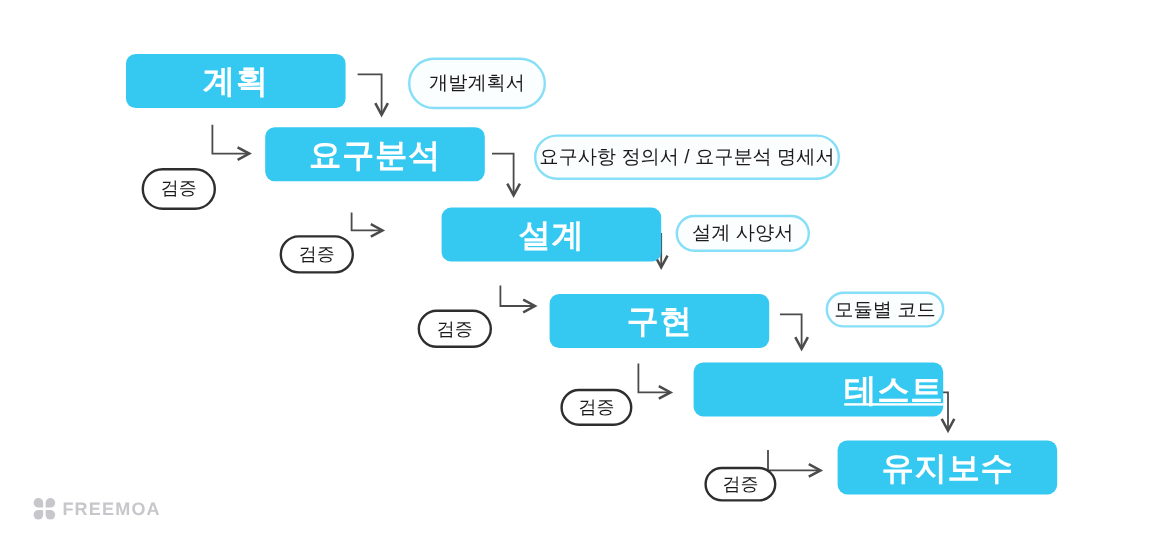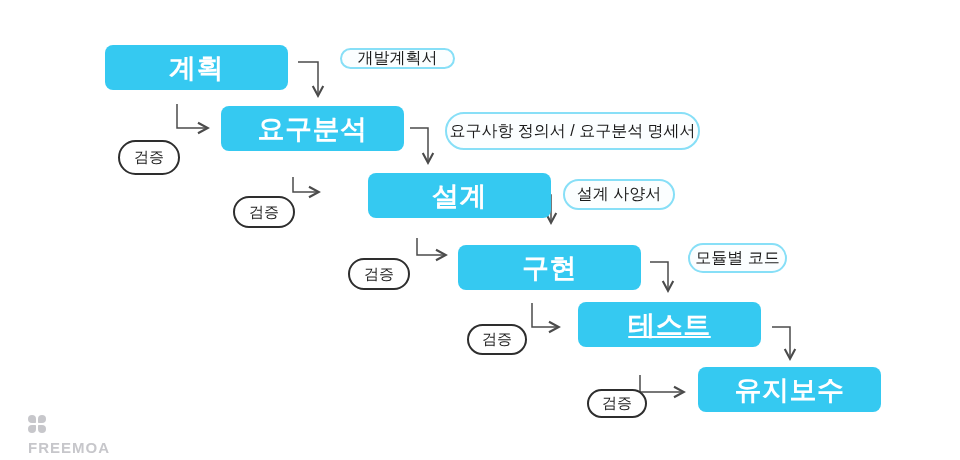--- a/index.html
+++ b/index.html
@@ -17,21 +17,21 @@
     position:absolute;display:flex;align-items:center;justify-content:center;
     border-radius:999px;background:#FBFEFF;border:2px solid #87DFF7;
     font-size:16px;color:#1b1b1b;white-space:nowrap;box-sizing:border-box;
   }
   .verify-oval{
     position:absolute;display:flex;align-items:center;justify-content:center;
     border-radius:999px;background:#ffffff;border:2px solid #ef4444;
     font-size:15px;color:#1b1b1b;box-sizing:border-box;
   }
   .logo{
-    position:absolute;left:28px;top:415px;display:flex;align-items:flex-start;gap:6px;flex-direction:column;
+    position:absolute;left:28px;top:415px;display:flex;align-items:flex-end;gap:6px;
   }
   .logo-icon{display:grid;grid-template-columns:8px 8px;grid-template-rows:8px 8px;gap:2px;}
   .logo-icon span{background:#c7c7cb;display:block;}
   .logo-icon .p1{border-radius:5px 5px 1px 5px;}
   .logo-icon .p2{border-radius:5px 5px 5px 1px;}
   .logo-icon .p3{border-radius:5px 1px 5px 5px;}
   .logo-icon .p4{border-radius:1px 5px 5px 5px;}
   .logo-text{color:#c7c7cb;font-weight:bold;font-size:15px;letter-spacing:1px;}
 </style>
 </head>
@@ -56,42 +56,42 @@
         <path d="M417,238 L417,255 L445,255" marker-end="url(#ah)"></path>
         <path d="M532,303 L532,327 L558,327" marker-end="url(#ah)"></path>
         <path d="M640,375 L640,392 L683,392" marker-end="url(#ah)"></path>
       </g>
   </svg>
 
   <div id="nodes">
       <div class="stage-box" style="left: 105px; top: 45px; width: 183px; height: 45px; background: rgb(53, 201, 241); color: rgb(255, 255, 255);">
         <span>계획</span>
       </div>
-      <div class="doc-oval" style="left: 340px; top: 48px; width: 115px; height: 21px; background: rgb(251, 254, 255); border-color: rgb(135, 223, 247); color: rgb(27, 27, 27); text-align: right;">
+      <div class="doc-oval" style="left: 340px; top: 48px; width: 115px; height: 43px; background: rgb(251, 254, 255); border-color: rgb(135, 223, 247); color: rgb(27, 27, 27); text-align: right;">
         <span>개발계획서</span>
       </div>
       <div class="stage-box" style="left: 221px; top: 106px; width: 183px; height: 45px; background: rgb(53, 201, 241); color: rgb(255, 255, 255);">
         <span>요구분석</span>
       </div>
       <div class="doc-oval" style="left: 445px; top: 112px; width: 255px; height: 38px; background: rgb(251, 254, 255); border-color: rgb(135, 223, 247); color: rgb(27, 27, 27);">
         <span>요구사항 정의서 / 요구분석 명세서</span>
       </div>
       <div class="stage-box" style="left: 340px; top: 173px; width: 183px; height: 45px; background: rgb(53, 201, 241); color: rgb(255, 255, 255); margin-left: 28px;">
         <span>설계</span>
       </div>
       <div class="doc-oval" style="left: 563px; top: 179px; width: 112px; height: 31px; background: rgb(251, 254, 255); border-color: rgb(135, 223, 247); color: rgb(27, 27, 27);">
         <span>설계 사양서</span>
       </div>
       <div class="stage-box" style="left: 458px; top: 245px; width: 183px; height: 45px; background: rgb(53, 201, 241); color: rgb(255, 255, 255);">
         <span>구현</span>
       </div>
       <div class="doc-oval" style="left: 688px; top: 243px; width: 99px; height: 30px; background: rgb(251, 254, 255); border-color: rgb(135, 223, 247); color: rgb(27, 27, 27);">
         <span>모듈별 코드</span>
       </div>
-      <div class="stage-box u" style="left: 578px; top: 302px; width: 183px; height: 45px; background: rgb(53, 201, 241); color: rgb(255, 255, 255);">
+      <div class="stage-box u" style="left: 578px; top: 302px; width: 208px; height: 45px; background: rgb(53, 201, 241); color: rgb(255, 255, 255); justify-content: flex-end;">
         <span>테스트</span>
       </div>
       <div class="stage-box" style="left: 698px; top: 367px; width: 183px; height: 45px; background: rgb(53, 201, 241); color: rgb(255, 255, 255);">
         <span>유지보수</span>
       </div>
       <div class="verify-oval" style="left: 118px; top: 140px; width: 62px; height: 35px; background: rgb(255, 255, 255); border-color: rgb(46, 46, 46); color: rgb(27, 27, 27);">
         <span>검증</span>
       </div>
       <div class="verify-oval" style="left: 233px; top: 196px; width: 62px; height: 32px; background: rgb(255, 255, 255); border-color: rgb(46, 46, 46); color: rgb(27, 27, 27);">
         <span>검증</span>

